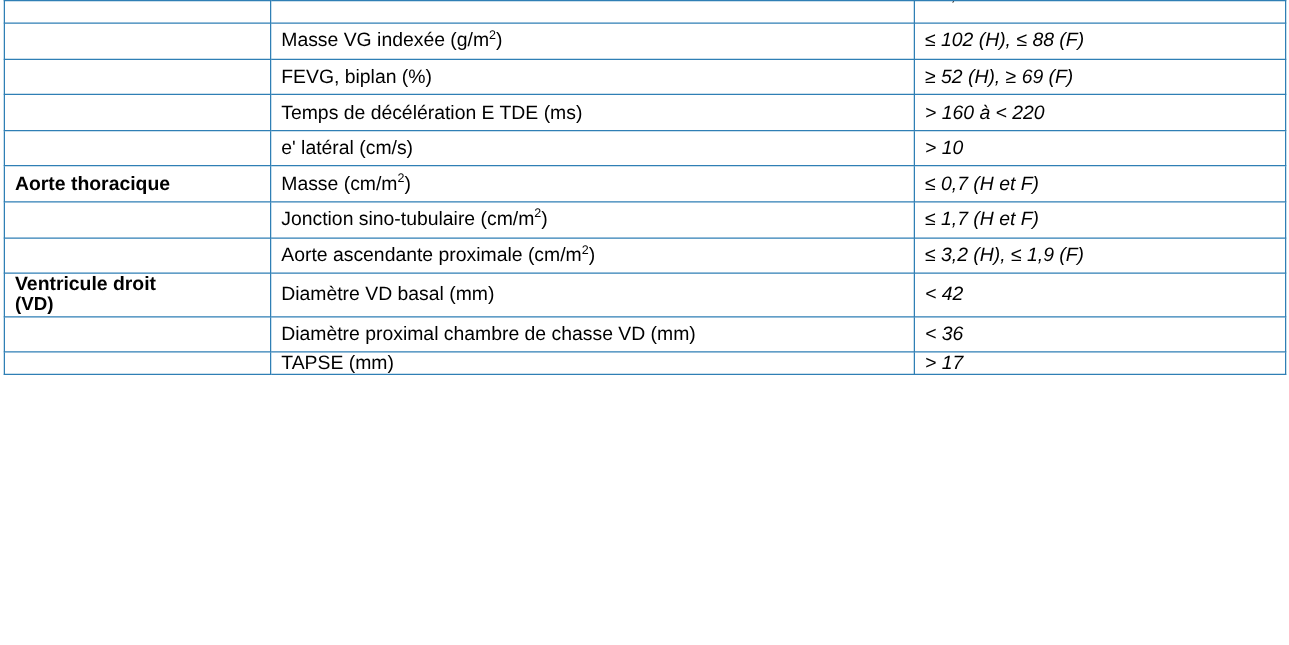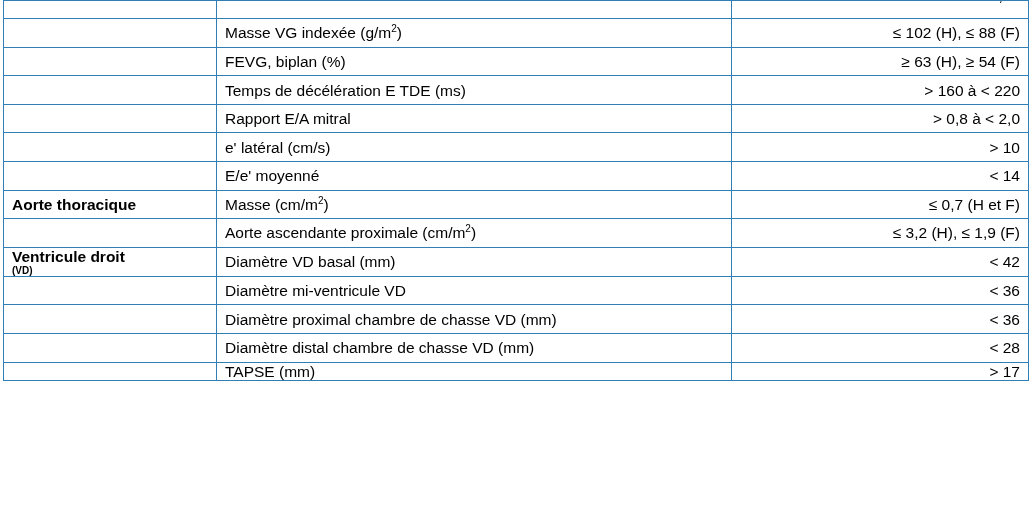--- a/index.html
+++ b/index.html
@@ -53,21 +53,22 @@
     border-bottom: none;
   }
   td.cat-bottom {
     border-top: none;
   }
   td.param {
     text-align: left;
     padding-left: 10px;
   }
   td.val {
-    text-align: right;
+    text-align: left;
+    font-style: italic;
   }
   tr.partial-top td {
     height: 14px;
     padding-top: 0;
     padding-bottom: 0;
     overflow: hidden;
   }
   tr.partial-top td .inner {
     position: relative;
     top: -14px;
@@ -83,21 +84,21 @@
     top: 0px;
   }
   sup {
     font-size: 10px;
     vertical-align: super;
     line-height: 0;
   }
   .cat-sub {
     display: block;
     font-weight: bold;
-    font-size: 10px;
+    font-size: 15px;
   }
 </style>
 </head>
 <body>
 
 <div class="sheet">
   <table class="ref-table">
     <colgroup>
       <col class="c-cat">
       <col class="c-param">
@@ -113,90 +114,75 @@
 
       <tr>
         <td class="cat cat-mid"></td>
         <td class="param"><span>Masse VG indexée (g/m</span><sup>2</sup><span>)</span></td>
         <td class="val">≤ 102 (H), ≤ 88 (F)</td>
       </tr>
 
       <tr>
         <td class="cat cat-mid"></td>
         <td class="param">FEVG, biplan (%)</td>
-        <td class="val">≥ 63 (H), ≥ 54 (F)</td>
+        <td class="val">≥ 52 (H), ≥ 69 (F)</td>
       </tr>
 
 
       <tr>
         <td class="cat cat-mid"></td>
         <td class="param">Temps de décélération E TDE (ms)</td>
         <td class="val">&gt; 160 à &lt; 220</td>
       </tr>
 
-      <tr>
-        <td class="cat cat-mid"></td>
-        <td class="param">Rapport E/A mitral</td>
-        <td class="val">&gt; 0,8 à &lt; 2,0</td>
-      </tr>
 
 
       <tr>
         <td class="cat cat-mid"></td>
         <td class="param">e' latéral (cm/s)</td>
         <td class="val">&gt; 10</td>
       </tr>
 
-      <tr>
-        <td class="cat cat-bottom"></td>
-        <td class="param">E/e' moyenné</td>
-        <td class="val">&lt; 14</td>
-      </tr>
 
 
       <tr>
         <td class="cat cat-top">Aorte thoracique</td>
         <td class="param"><span>Masse (cm/m</span><sup>2</sup><span>)</span></td>
         <td class="val">≤ 0,7 (H et F)</td>
       </tr>
 
 
+      <tr>
+        <td class="cat cat-mid"></td>
+        <td class="param"><span>Jonction sino-tubulaire (cm/m</span><sup>2</sup><span>)</span></td>
+        <td class="val">≤ 1,7 (H et F)</td>
+      </tr>
 
       <tr>
         <td class="cat cat-bottom"></td>
         <td class="param"><span>Aorte ascendante proximale (cm/m</span><sup>2</sup><span>)</span></td>
         <td class="val">≤ 3,2 (H), ≤ 1,9 (F)</td>
       </tr>
 
       <tr>
         <td class="cat cat-top">
           <span>Ventricule droit</span>
           <span class="cat-sub">(VD)</span>
         </td>
         <td class="param">Diamètre VD basal (mm)</td>
         <td class="val">&lt; 42</td>
       </tr>
 
-      <tr>
-        <td class="cat cat-mid"></td>
-        <td class="param">Diamètre mi-ventricule VD</td>
-        <td class="val">&lt; 36</td>
-      </tr>
 
       <tr>
         <td class="cat cat-mid"></td>
         <td class="param">Diamètre proximal chambre de chasse VD (mm)</td>
         <td class="val">&lt; 36</td>
       </tr>
 
-      <tr>
-        <td class="cat cat-mid"></td>
-        <td class="param">Diamètre distal chambre de chasse VD (mm)</td>
-        <td class="val">&lt; 28</td>
-      </tr>
 
       <tr class="partial-bottom">
         <td class="cat cat-bottom"><span class="inner"></span></td>
         <td class="param"><span class="inner">TAPSE (mm)</span></td>
         <td class="val"><span class="inner">&gt; 17</span></td>
       </tr>
 
     </tbody>
   </table>
 </div>

